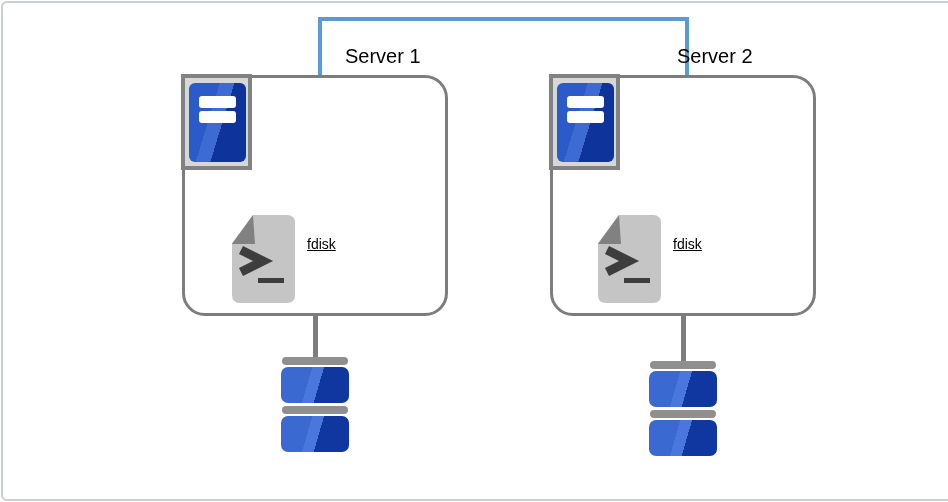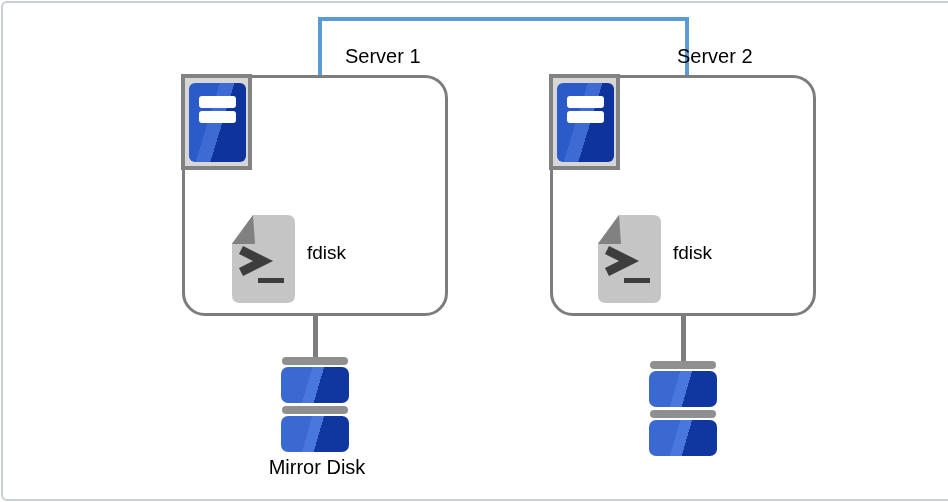--- a/index.html
+++ b/index.html
@@ -35,21 +35,21 @@
     position:absolute;left:4px;top:5px;width:57px;height:79px;border-radius:6px;
     background:linear-gradient(107deg,
       var(--si-light,#2b5bc8) 0 38%,
       var(--si-mid,#3d6ad3) 38% 56%,
       var(--si-dark,#0e339b) 56% 100%);
   }
   .bay{position:absolute;left:10px;width:37px;height:12px;border-radius:3px;background:#fff;}
   .bay.b1{top:13px;} .bay.b2{top:28px;}
   
   .fdisk-icon{position:absolute;top:215px;width:63px;height:88px;}
-  .app-label{position:absolute;top:243px;font-size:19px;line-height:20px;white-space:nowrap;}
+  .app-label{position:absolute;top:234px;font-size:14px;line-height:20px;white-space:nowrap;text-decoration:underline;}
   
   .stub{position:absolute;top:314px;width:5px;background:var(--box-border,#7d7d7d);}
   
   .disk-stack{position:absolute;width:68px;display:flex;flex-direction:column;align-items:center;}
   .disk-sep{width:66px;height:8px;border-radius:4px;background:var(--sep-gray,#8f8f8f);margin-bottom:2px;}
   .disk-unit{
     width:68px;height:36px;border-radius:7px;margin-bottom:3px;
     background:linear-gradient(106deg,
       var(--disk-light,#3a69d2) 0 40%,
       var(--disk-mid,#4a77dd) 40% 55%,
@@ -83,21 +83,20 @@
     </svg>
   </div>
   <div class="app-label" style="left:307px">fdisk</div>
   <div class="stub" style="left:313px;height:44px"></div>
   <div class="disk-stack" style="left:281px;top:357px">
     <div class="disk-sep"></div>
     <div class="disk-unit"></div>
     <div class="disk-sep"></div>
     <div class="disk-unit"></div>
   </div>
-  <div class="mirror-label">Mirror Disk</div>
 
   <div class="server-label" style="left:677px">Server 2</div>
   <div class="server-box" style="left:550px"></div>
   <div class="server-icon" style="left:549px">
     <div class="server-icon-body">
       <div class="bay b1"></div>
       <div class="bay b2"></div>
     </div>
   </div>
   <div class="fdisk-icon" style="left:598px">

